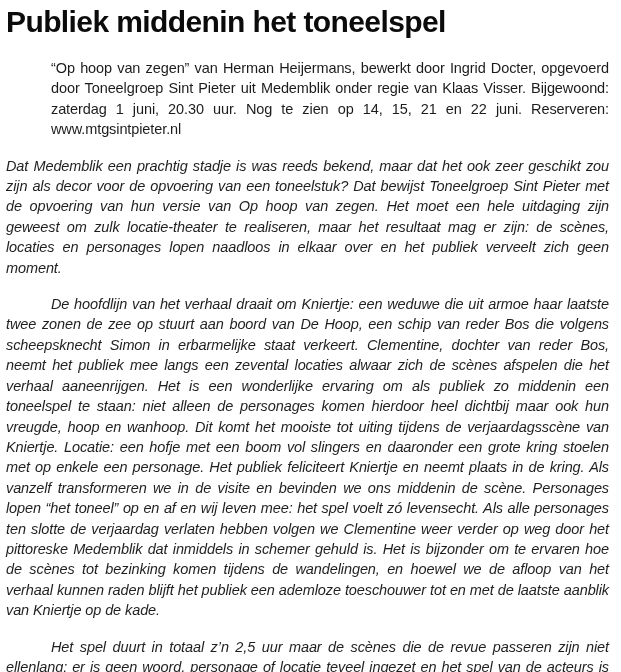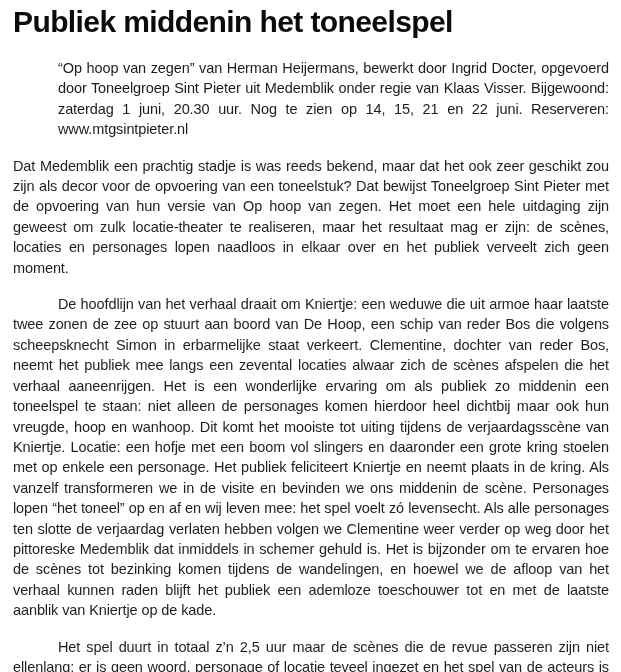--- a/index.html
+++ b/index.html
@@ -7,21 +7,21 @@
     padding: 0;
     background: #ffffff;
     width: 621px;
     height: 672px;
     overflow: hidden;
   }
   .page {
     box-sizing: border-box;
     width: 621px;
     height: 672px;
-    padding: 3px 12px 0 13px;
+    padding: 3px 12px 0 6px;
     font-family: "Liberation Sans", "DejaVu Sans", sans-serif;
     color: #1f1f1f;
     background: #ffffff;
   }
   .doc-title {
     margin: 0 0 17px 0;
     font-size: 30px;
     line-height: 38px;
     font-weight: 700;
     letter-spacing: -0.6px;
@@ -37,20 +37,21 @@
     text-align: justify;
     color: #1c1c1c;
   }
   .body-par {
     margin: 16px 0 0 0;
     font-size: 14.5px;
     line-height: 20.4px;
     letter-spacing: -0.1px;
     text-align: justify;
     color: #1f1f1f;
+    font-style: italic;
   }
   .first-line-indent {
     text-indent: 45px;
   }
 </style>
 </head>
 <body>
 
 <div class="page">
   <h1 class="doc-title">Publiek middenin het toneelspel</h1>

